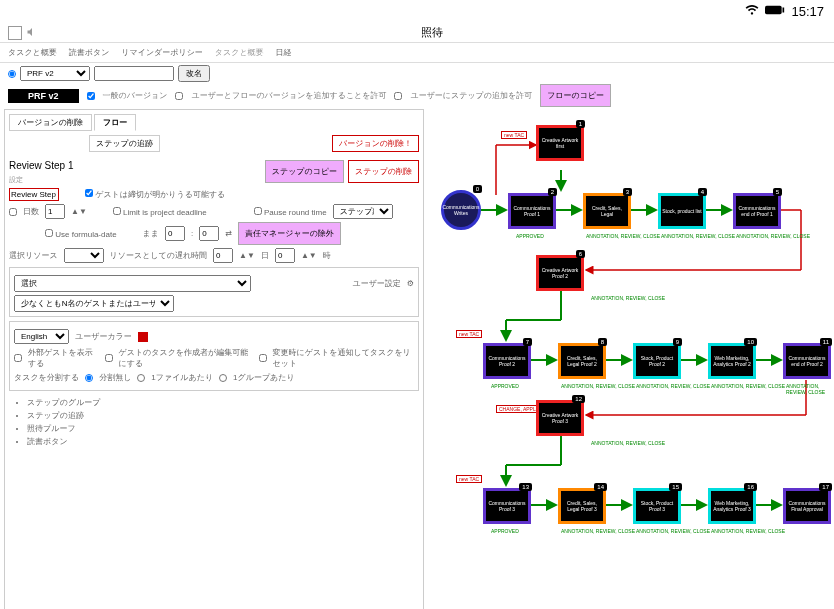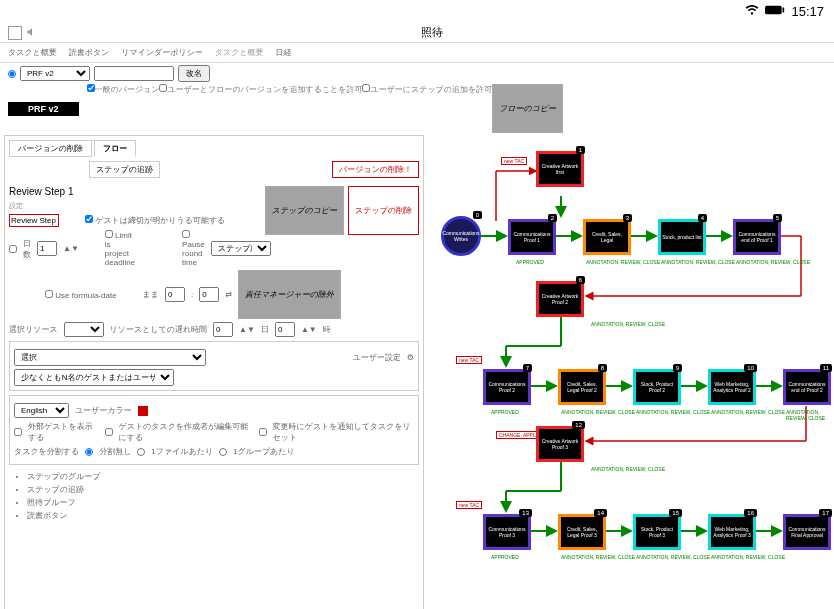--- a/index.html
+++ b/index.html
@@ -9,39 +9,39 @@
 .page-title { flex: 1; text-align: center; font-size: 11px; }
 .back-icon { width: 14px; height: 14px; border: 1px solid #999; margin-right: 4px; }
 .nav-tabs { display: flex; gap: 12px; padding: 4px 8px; border-bottom: 1px solid #ddd; font-size: 8px; }
 .nav-tab { cursor: pointer; color: #666; }
 .nav-tab.active { color: #999; }
 .version-row { display: flex; align-items: center; gap: 4px; padding: 2px 8px; }
 .version-select { font-size: 8px; padding: 1px 2px; width: 70px; }
 .version-input { width: 80px; font-size: 8px; padding: 1px; }
 .version-btn { font-size: 8px; padding: 1px 6px; }
 .version-label { background: #000; color: #fff; padding: 2px 20px; font-size: 9px; font-weight: bold; }
-.options-row { display: flex; font-size: 8px; padding: 2px 8px; color: #777; }
+.options-row { display: flex; align-items: center; gap: 8px; font-size: 8px; padding: 2px 8px; color: #777; }
 .chk { width: 8px; height: 8px; }
 .main { display: flex; }
 .left-panel { width: 420px; border: 1px solid #ccc; margin: 2px 4px; padding: 4px; }
 .sub-tabs { display: flex; gap: 2px; margin-bottom: 4px; }
 .sub-tab { border: 1px solid #ccc; padding: 2px 8px; font-size: 8px; cursor: pointer; }
 .sub-tab.active { background: #fff; border-bottom: 1px solid #fff; font-weight: bold; }
 .step-tracking { border: 1px solid #ccc; padding: 2px 6px; font-size: 8px; margin-bottom: 4px; display: inline-block; }
 .right-actions { float: right; padding-left: 16px; }
 .danger-btn { border: 1px solid #cc0000; color: #cc0000; padding: 2px 6px; font-size: 8px; cursor: pointer; background: #fff; }
 .step-name { font-size: 10px; margin: 4px 0; }
 .step-sub { font-size: 7px; color: #999; }
 .step-btns { display: flex; gap: 4px; float: right; }
-.small-btn { border: 1px solid #aaa; padding: 18px 6px; font-size: 8px; background: #a3a3a3; cursor: pointer; font-style: italic; }
+.small-btn { border: 1px solid #aaa; padding: 5px 6px; font-size: 8px; background: #f0abfc; cursor: pointer; }
 .form-row { display: flex; align-items: center; gap: 6px; margin: 3px 0; font-size: 8px; color: #666; }
 .tiny-input { width: 50px; font-size: 8px; padding: 1px; }
 .num-input { width: 20px; font-size: 8px; padding: 1px; }
 .section-block { border: 1px solid #ccc; padding: 4px; margin: 4px 0; }
-.select-full { width: 192px; font-size: 8px; padding: 2px; }
+.select-full { width: 237px; font-size: 8px; padding: 2px; }
 .desc-list { list-style: disc; margin: 6px 0 0 18px; color: #666; font-size: 8px; }
 .desc-list li { margin: 2px 0; }
 .right-panel { flex: 1; padding: 8px; position: relative; }
 .flow-container { position: relative; width: 100%; height: 500px; }
 .node { position: absolute; width: 48px; height: 36px; border: 3px solid; color: #fff; font-size: 5px; display: flex; align-items: center; justify-content: center; text-align: center; padding: 1px; background: #000; }
 .node-start { width: 40px; height: 40px; border-radius: 50%; border: 3px solid #3333cc; background: #1a1a5a; }
 .node-purple { border-color: #6033cc; }
 .node-red { border-color: #ee2222; }
 .node-orange { border-color: #ff8800; }
 .node-cyan { border-color: #00dddd; }

